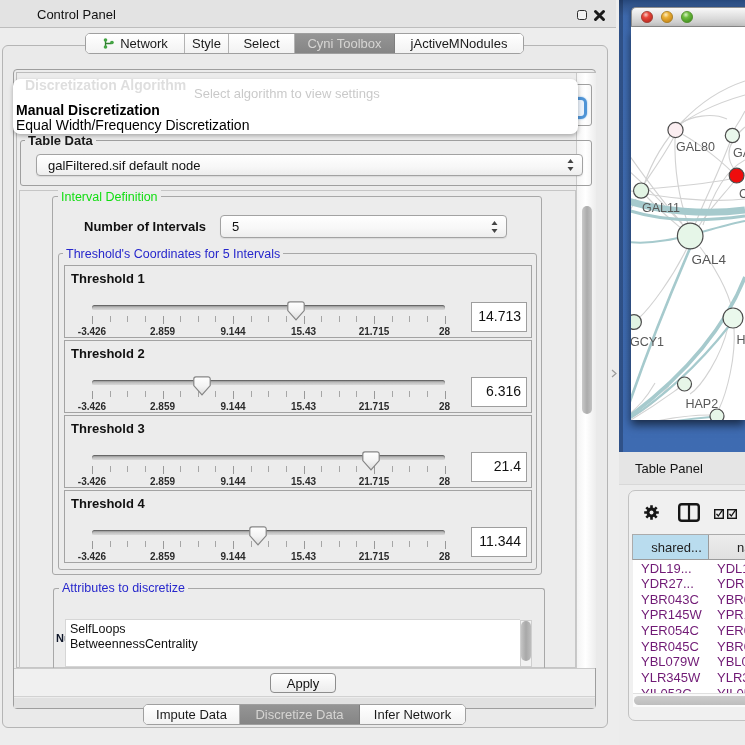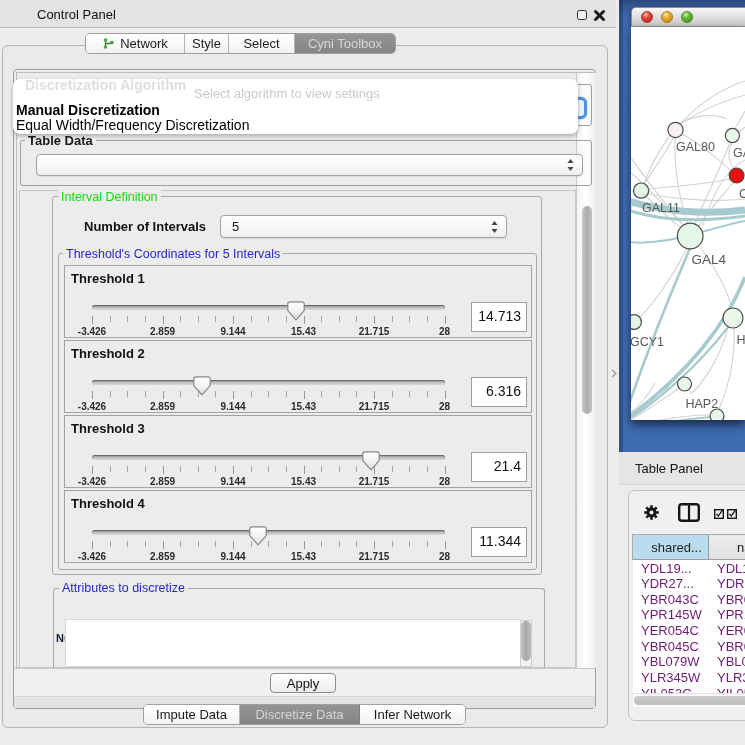--- a/index.html
+++ b/index.html
@@ -42,36 +42,38 @@
 <div class="seg" style="left:85px;top:33px;height:20.5px;">
   <div style="width:99px;flex:none;"><svg width="13" height="13" viewBox="0 0 13 13" style="margin-right:5px;">
         <path d="M3.5 3.5 V9.5 M3.5 6.5 H9.5 M9.5 6.5 V4" stroke="#2f7d2f" stroke-width="1.3" fill="none"></path>
         <circle cx="3.5" cy="3" r="1.8" fill="#44a544"></circle>
         <circle cx="3.5" cy="10" r="1.8" fill="#44a544"></circle>
         <circle cx="10" cy="5.5" r="1.8" fill="#44a544"></circle>
       </svg>Network</div>
   <div style="width:44px;">Style</div>
   <div style="width:66px;">Select</div>
   <div class="sel" style="width:100px;">Cyni Toolbox</div>
+  <div style="width:128px;">jActiveMNodules</div>
 </div>
 
 <div class="tpanel" style="left:13px;top:69px;width:583px;height:640px;"></div>
 
 <div class="abs" style="left:16px;top:72px;width:580px;height:596px;border:1px solid #bcbcbc;background:#ececec;"></div>
 
 <div class="abs" style="left:19px;top:190px;width:557px;height:478px;border:1px solid #c6c6c6;background:#ececec;"></div>
 
 <div class="abs" style="left:576px;top:73px;width:20px;height:595px;background:linear-gradient(90deg,#f3f3f3,#ffffff 45%,#ededed);border-left:1px solid #c9c9c9;"></div>
 <div class="abs" style="left:582px;top:206px;width:10px;height:208px;border-radius:5px;background:linear-gradient(90deg,#c9c9c9,#ababab 50%,#c2c2c2);"></div>
 
 <div class="gbox" style="left:20px;top:84px;width:572px;height:42px;"></div>
 
 <div class="gbox" style="left:20px;top:140px;width:572px;height:46px;"></div>
 <div class="gtitle" style="left:25px;top:133px;font-size:13px;font-weight:bold;color:#1a1a1a;">Table Data</div>
 <div class="combo" style="left:36px;top:154px;width:547px;height:22px;">
+  <div class="ctext">galFiltered.sif default node</div>
   <svg class="arrows" viewBox="0 0 9 14">
       <path d="M4.5 1 L7.5 5 H1.5 Z" fill="#444"></path>
       <path d="M4.5 13 L1.5 9 H7.5 Z" fill="#444"></path>
     </svg>
 </div>
 
 <div class="gbox" style="left:52px;top:196px;width:490px;height:379px;border-color:#a8a8a8;"></div>
 <div class="gtitle" style="left:58px;top:190px;font-size:12.5px;color:#11dd11;">Interval Definition</div>
 <div class="abs" style="left:84px;top:219px;font-size:13px;font-weight:bold;color:#111;">Number of Intervals</div>
 <div class="combo" style="left:220px;top:215px;width:287px;height:23px;">
@@ -251,20 +253,22 @@
       </defs>
     <path d="M 3 0.8 H 15 A 2.2 2.2 0 0 1 17.2 3 V 9.6 L 9 18.8 L 0.8 9.6 V 3 A 2.2 2.2 0 0 1 3 0.8 Z" fill="url(#thg3)" stroke="#858585" stroke-width="1.2"></path>
   </svg>
   <div class="vbox">11.344</div>
 </div>
 
 <div class="gbox" style="left:53px;top:588px;width:492px;height:90px;border-bottom:none;border-color:#a8a8a8;"></div>
 <div class="gtitle" style="left:59px;top:581px;font-size:12.5px;color:#2727cc;">Attributes to discretize</div>
 <div class="abs" style="left:56px;top:600px;font-size:11px;font-weight:bold;color:#0f172a;margin-top:32px;">Numerical Attributes</div>
 <div class="abs" style="left:65px;top:619px;width:455px;height:48px;background:#fff;border:1px solid #d6d6d6;border-right:none;overflow:hidden;">
+  <div style="font-size:12.5px;color:#111;padding-left:4px;height:15.9px;padding-top:1.5px;">SelfLoops</div>
+  <div style="font-size:12.5px;color:#111;padding-left:4px;height:15.9px;padding-top:1.5px;">BetweennessCentrality</div>
 </div>
 <div class="abs" style="left:520px;top:620px;width:12px;height:47px;background:#f2f2f2;border:1px solid #cfcfcf;"></div>
 <div class="abs" style="left:521px;top:621px;width:10px;height:40px;background:linear-gradient(90deg,#c4c4c4,#a8a8a8 50%,#bdbdbd);border-radius:5px;"></div>
 
 <div class="abs" style="left:560px;top:97px;width:27px;height:22px;border:3px solid #4f94d6;border-radius:6px;background:#eaf2fb;box-shadow:0 0 2px #7db4e4;"></div>
 <div class="abs" style="left:13px;top:79px;width:565px;height:55px;background:#fff;border-radius:7px;box-shadow:0 2px 4px rgba(0,0,0,0.28);"></div>
 <div class="abs" style="left:25px;top:77px;font-size:14px;font-weight:bold;color:rgba(80,80,80,0.19);">Discretization Algorithm</div>
 <div class="abs" style="left:194px;top:86px;font-size:13px;color:rgba(135,135,135,0.45);">Select algorithm to view settings</div>
 <div class="abs" style="left:16px;top:102px;font-size:14px;font-weight:bold;color:#000;">Manual Discretization</div>
 <div class="abs" style="left:16px;top:116.5px;font-size:14px;color:#000;">Equal Width/Frequency Discretization</div>

